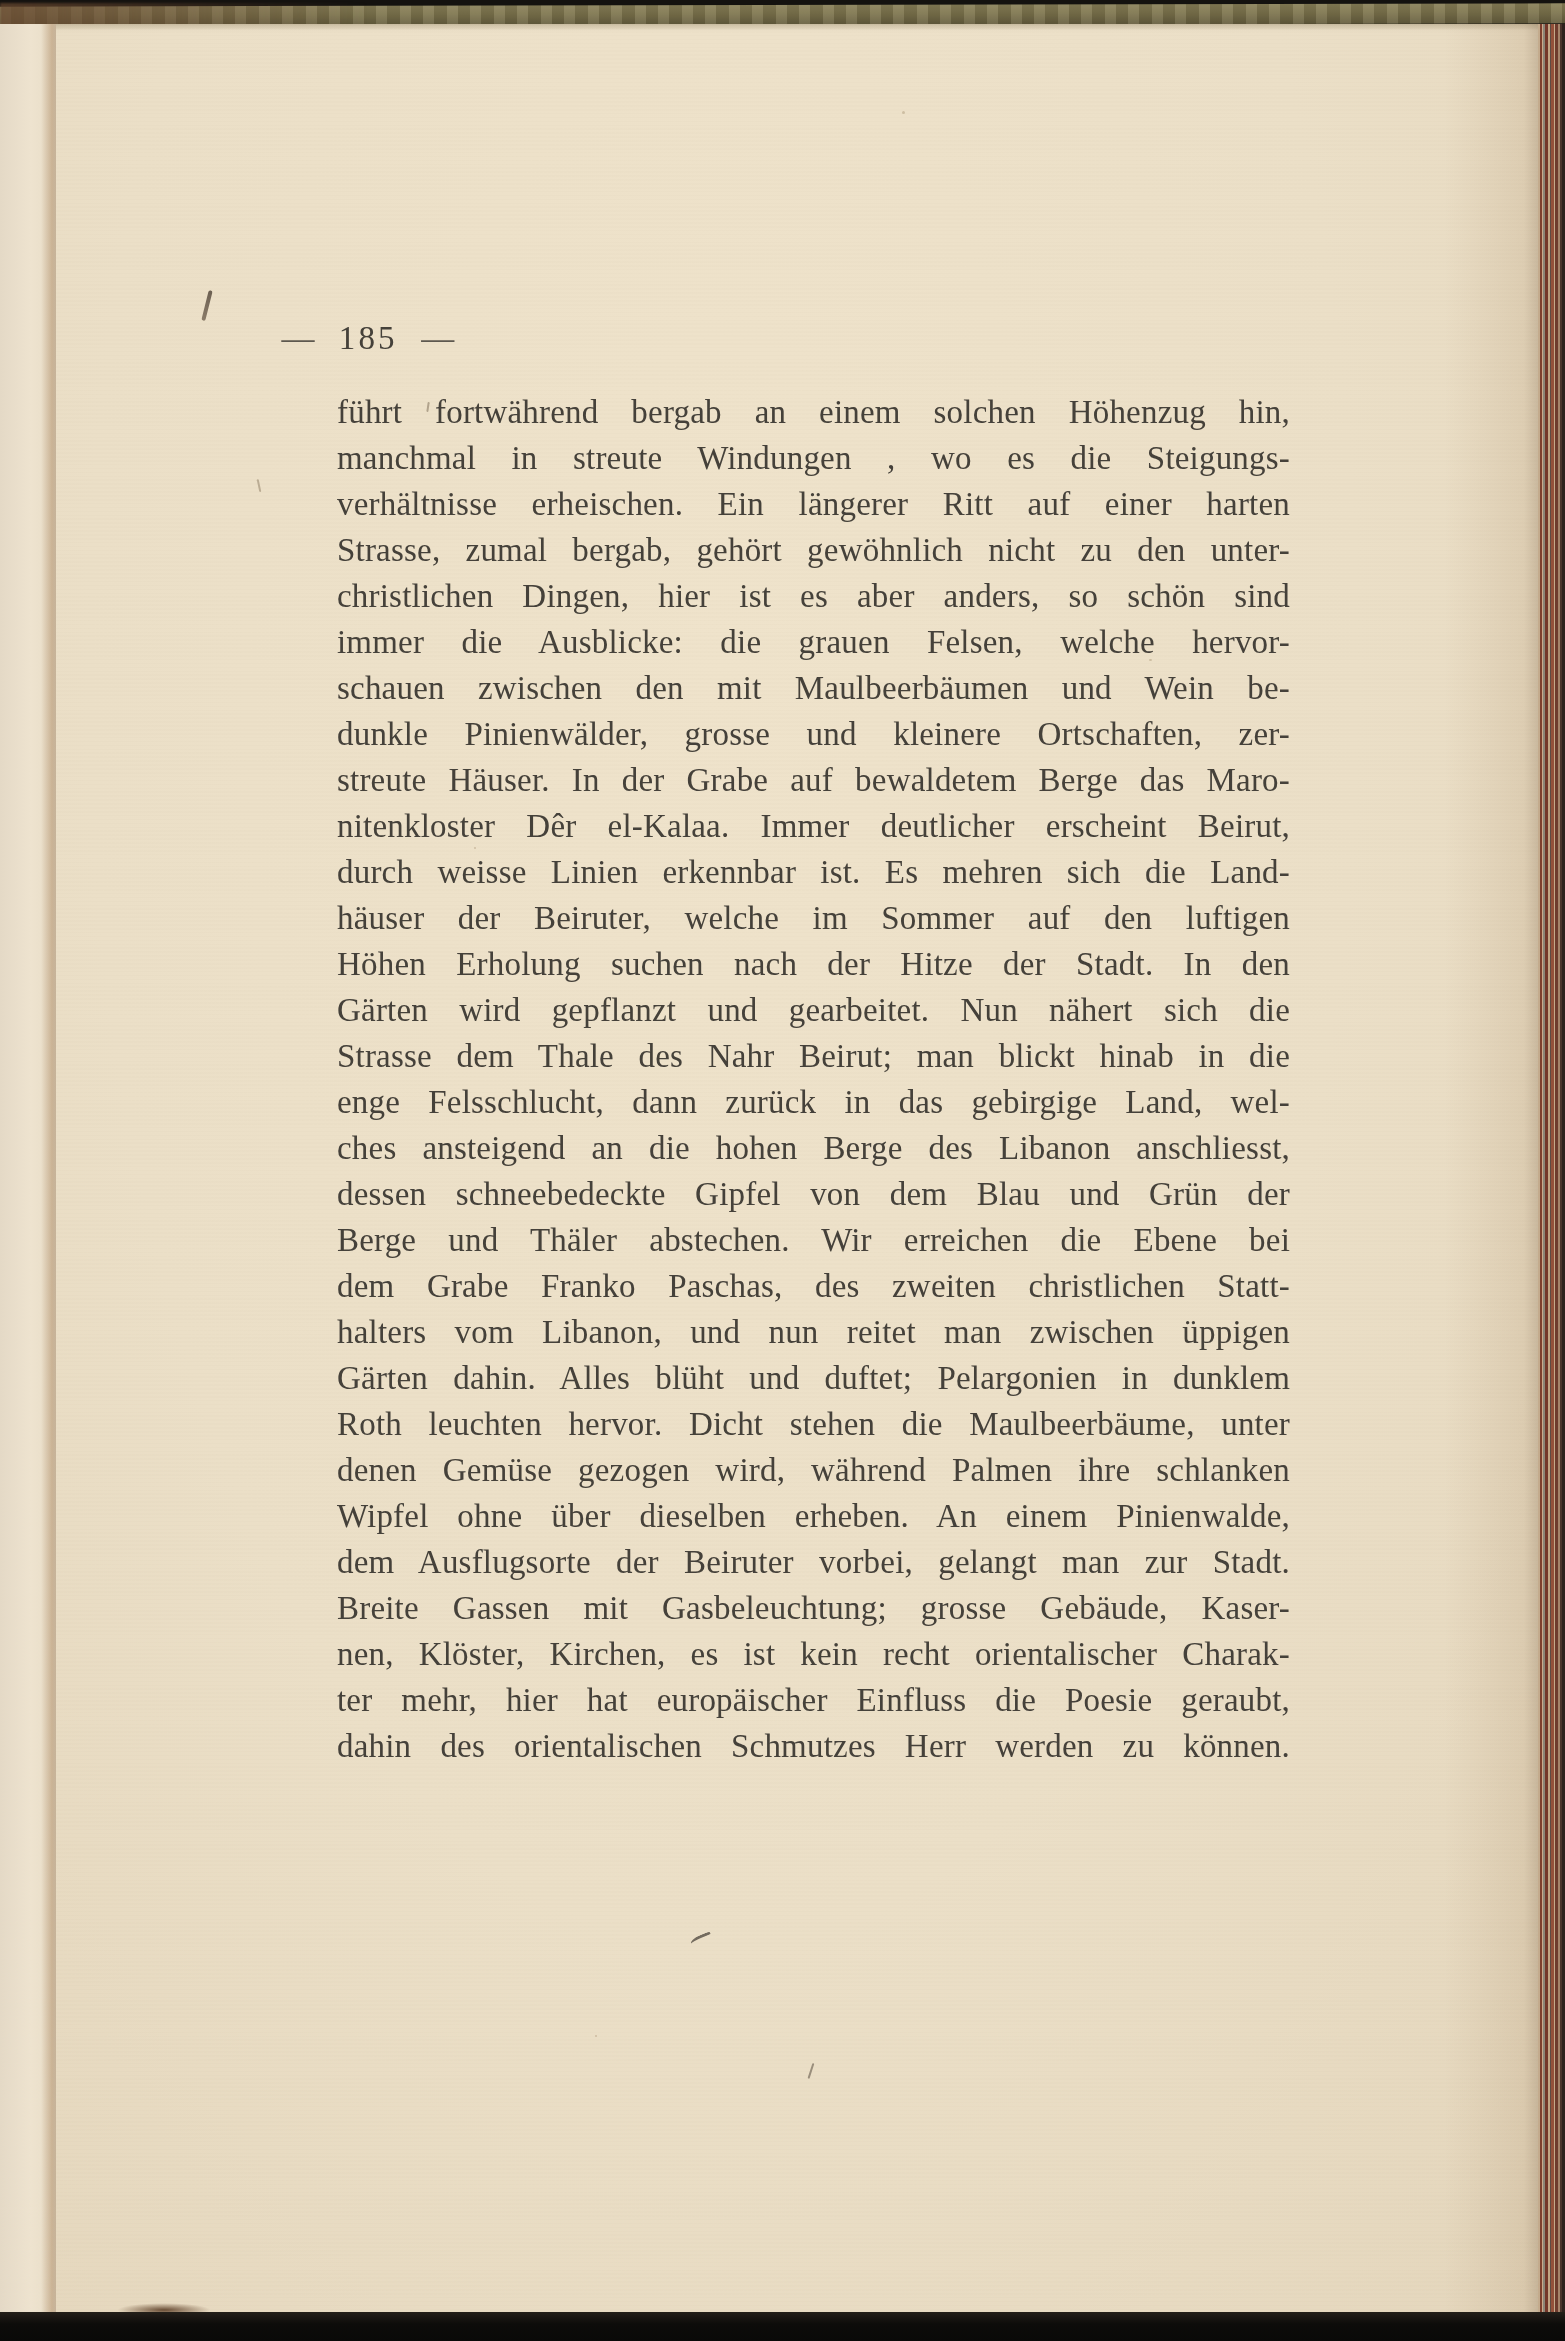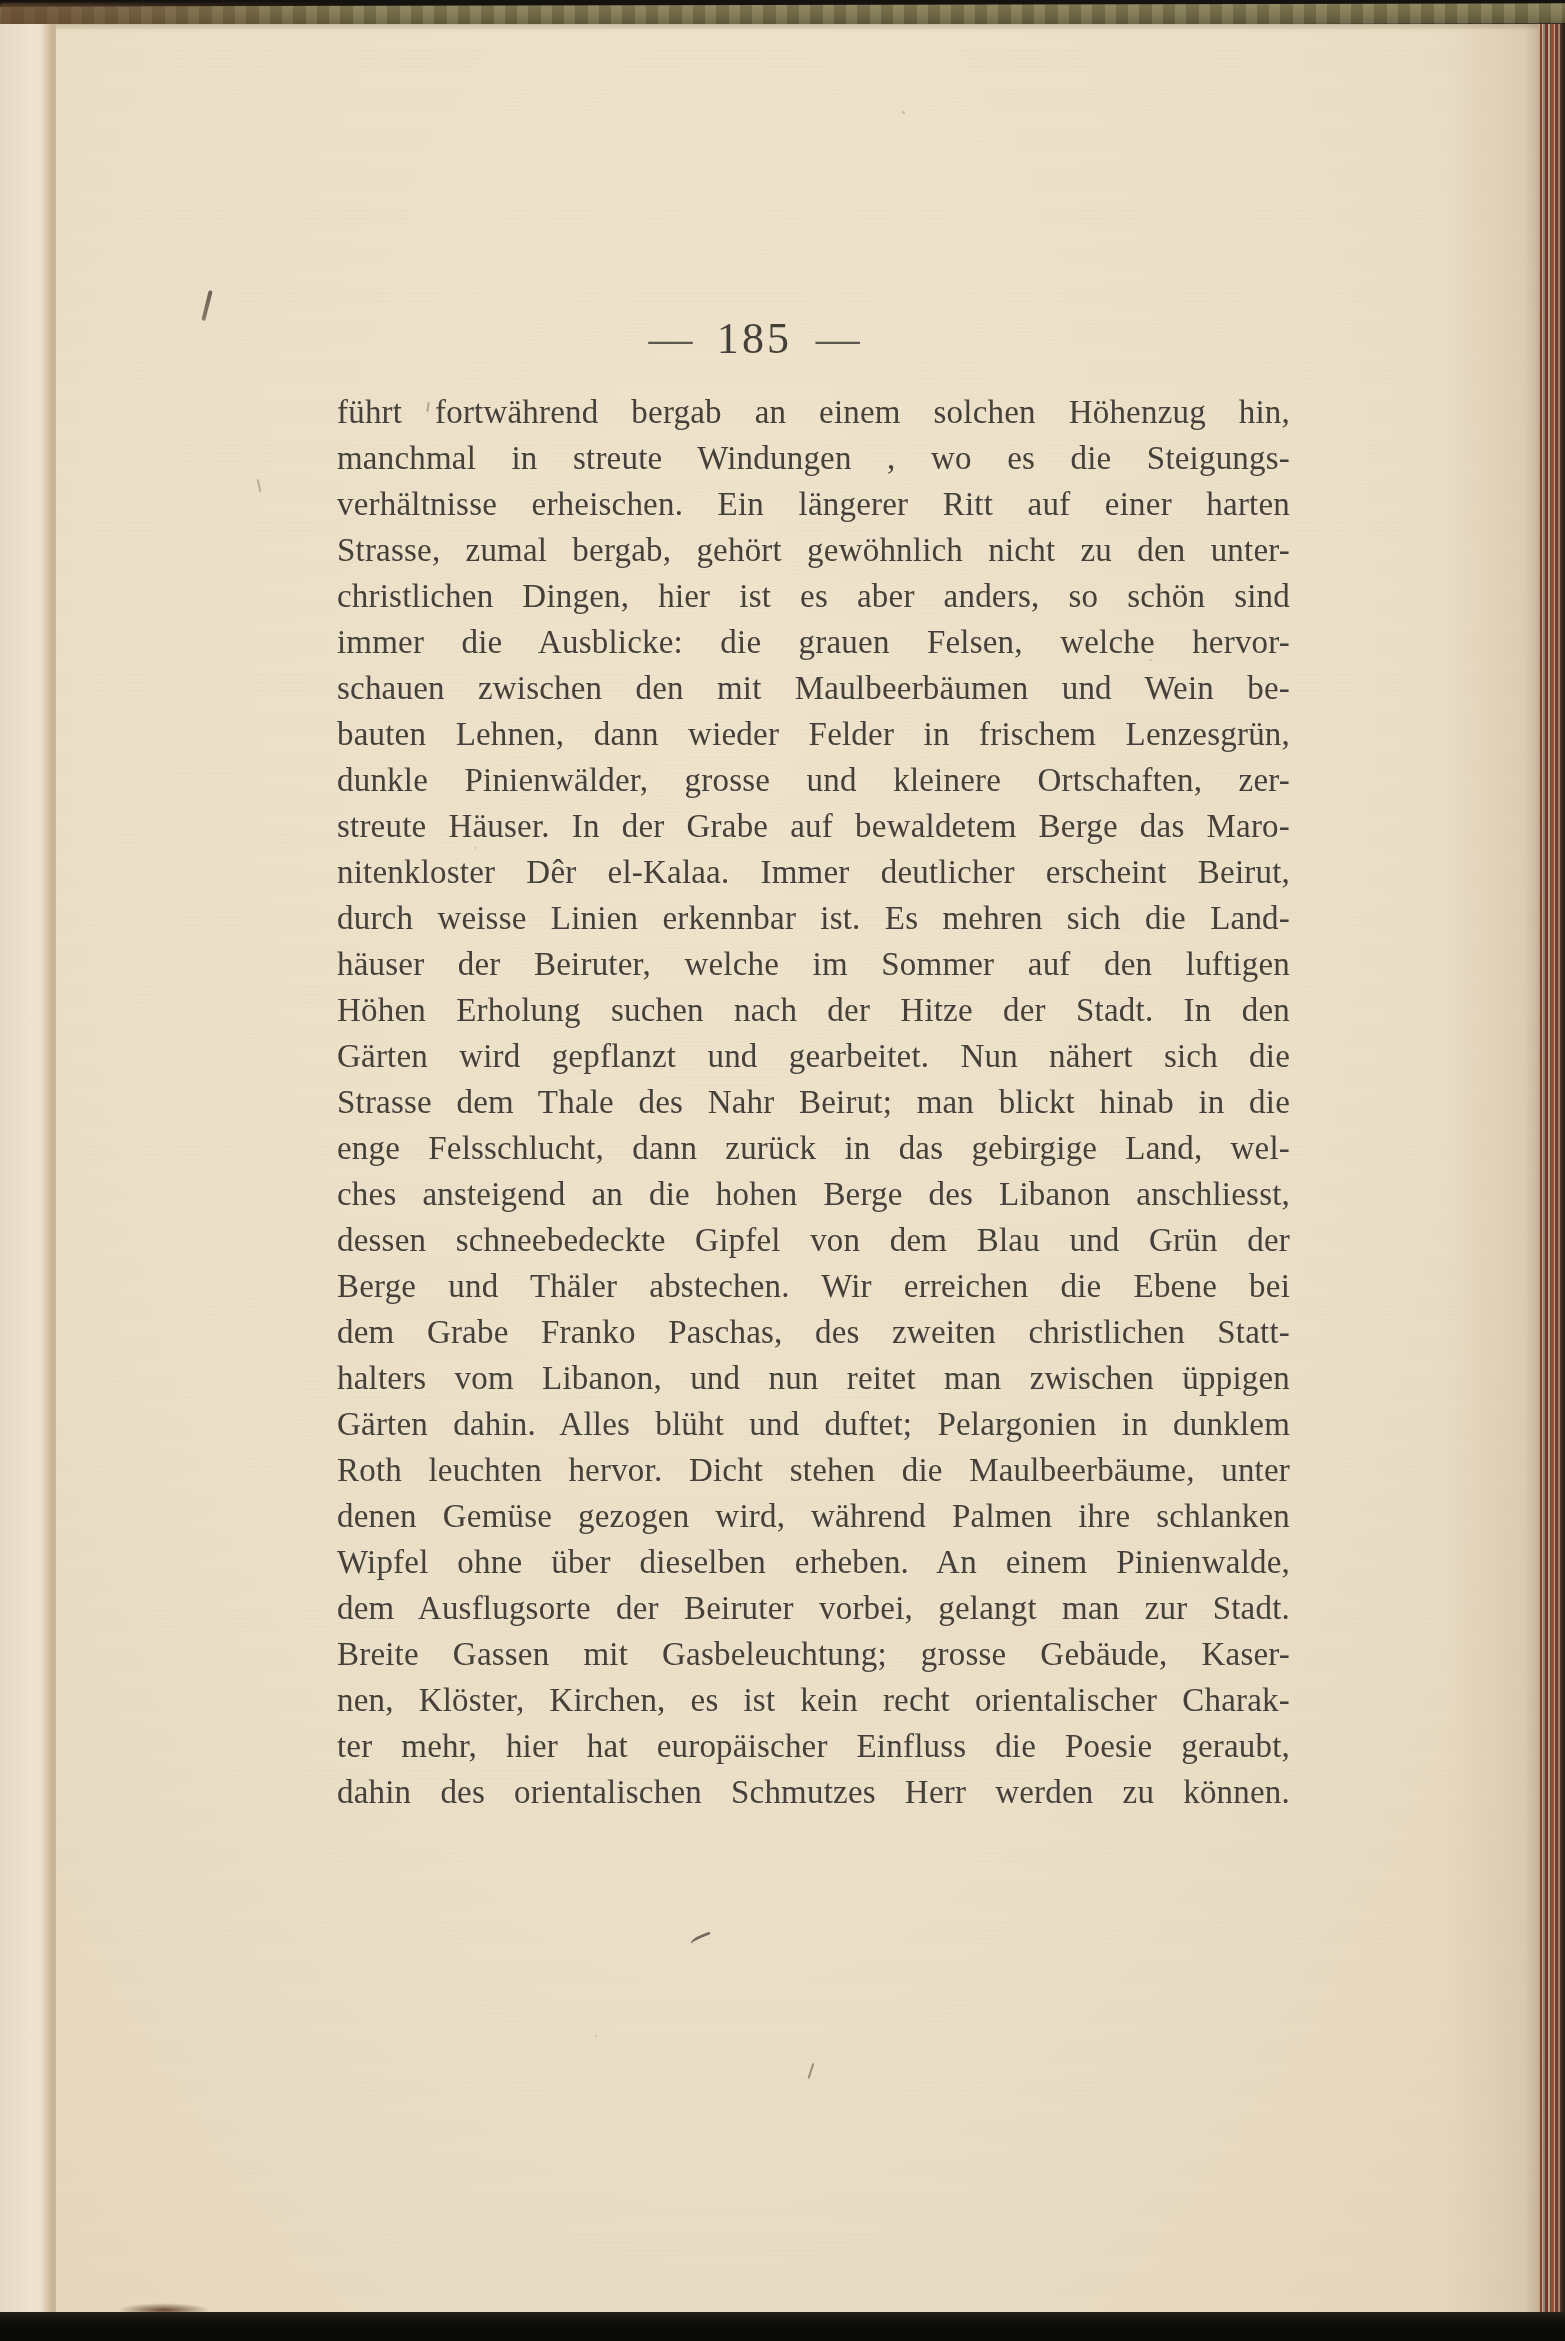--- a/index.html
+++ b/index.html
@@ -73,22 +73,22 @@
     position:absolute;left:1538px;top:23.5px;width:27px;height:2290px;
     background:linear-gradient(90deg,
       #c3ab8d 0 1.6px, #7d3f2e 1.6px 3.9px, #caa98c 3.9px 5.5px, #8c8577 5.5px 7px,
       #74372a 7px 10.2px, #c2a584 10.2px 11.7px, #5d4a42 11.7px 13.3px, #93503a 13.3px 15.7px,
       #c4a98a 15.7px 17px, #6e3b2d 17px 20.4px, #a5836a 20.4px 22px, #4a332b 22px 24px,
       #2e211d 24px 27px);
   }
   
   .page-header{
     position:absolute;left:297px;top:316px;width:993px;height:45px;
-    text-align:center;color:var(--ink);
-    font-size:44px;line-height:45px;
+    color:var(--ink);
+    font-size:33px;line-height:45px;
     transform:translateX(-39px);
     letter-spacing:0.8px;
   }
   .page-header .dash{opacity:0.85;margin:0 23.5px;}
   .page-header .num{letter-spacing:3.1px;}
   
   .text-block{
     position:absolute;left:297px;top:389px;width:993px;
     color:var(--ink);
     font-size:33px;
@@ -135,21 +135,20 @@
 
 <div class="text-block">
 
 <div class="line">führt fortwährend bergab an einem solchen Höhenzug hin,</div>
     <div class="line">manchmal in streute Windungen , wo es die Steigungs-</div>
     <div class="line">verhältnisse erheischen. Ein längerer Ritt auf einer harten</div>
     <div class="line">Strasse, zumal bergab, gehört gewöhnlich nicht zu den unter-</div>
     <div class="line">christlichen Dingen, hier ist es aber anders, so schön sind</div>
     <div class="line">immer die Ausblicke: die grauen Felsen, welche hervor-</div>
     <div class="line">schauen zwischen den mit Maulbeerbäumen und Wein be-</div>
-    <div class="line">bauten Lehnen, dann wieder Felder in frischem Lenzesgrün,</div>
     <div class="line">dunkle Pinienwälder, grosse und kleinere Ortschaften, zer-</div>
     <div class="line">streute Häuser. In der Grabe auf bewaldetem Berge das Maro-</div>
     <div class="line">nitenkloster Dêr el-Kalaa. Immer deutlicher erscheint Beirut,</div>
     <div class="line">durch weisse Linien erkennbar ist. Es mehren sich die Land-</div>
     <div class="line">häuser der Beiruter, welche im Sommer auf den luftigen</div>
     <div class="line">Höhen Erholung suchen nach der Hitze der Stadt. In den</div>
     <div class="line">Gärten wird gepflanzt und gearbeitet. Nun nähert sich die</div>
     <div class="line">Strasse dem Thale des Nahr Beirut; man blickt hinab in die</div>
     <div class="line">enge Felsschlucht, dann zurück in das gebirgige Land, wel-</div>
     <div class="line">ches ansteigend an die hohen Berge des Libanon anschliesst,</div>

